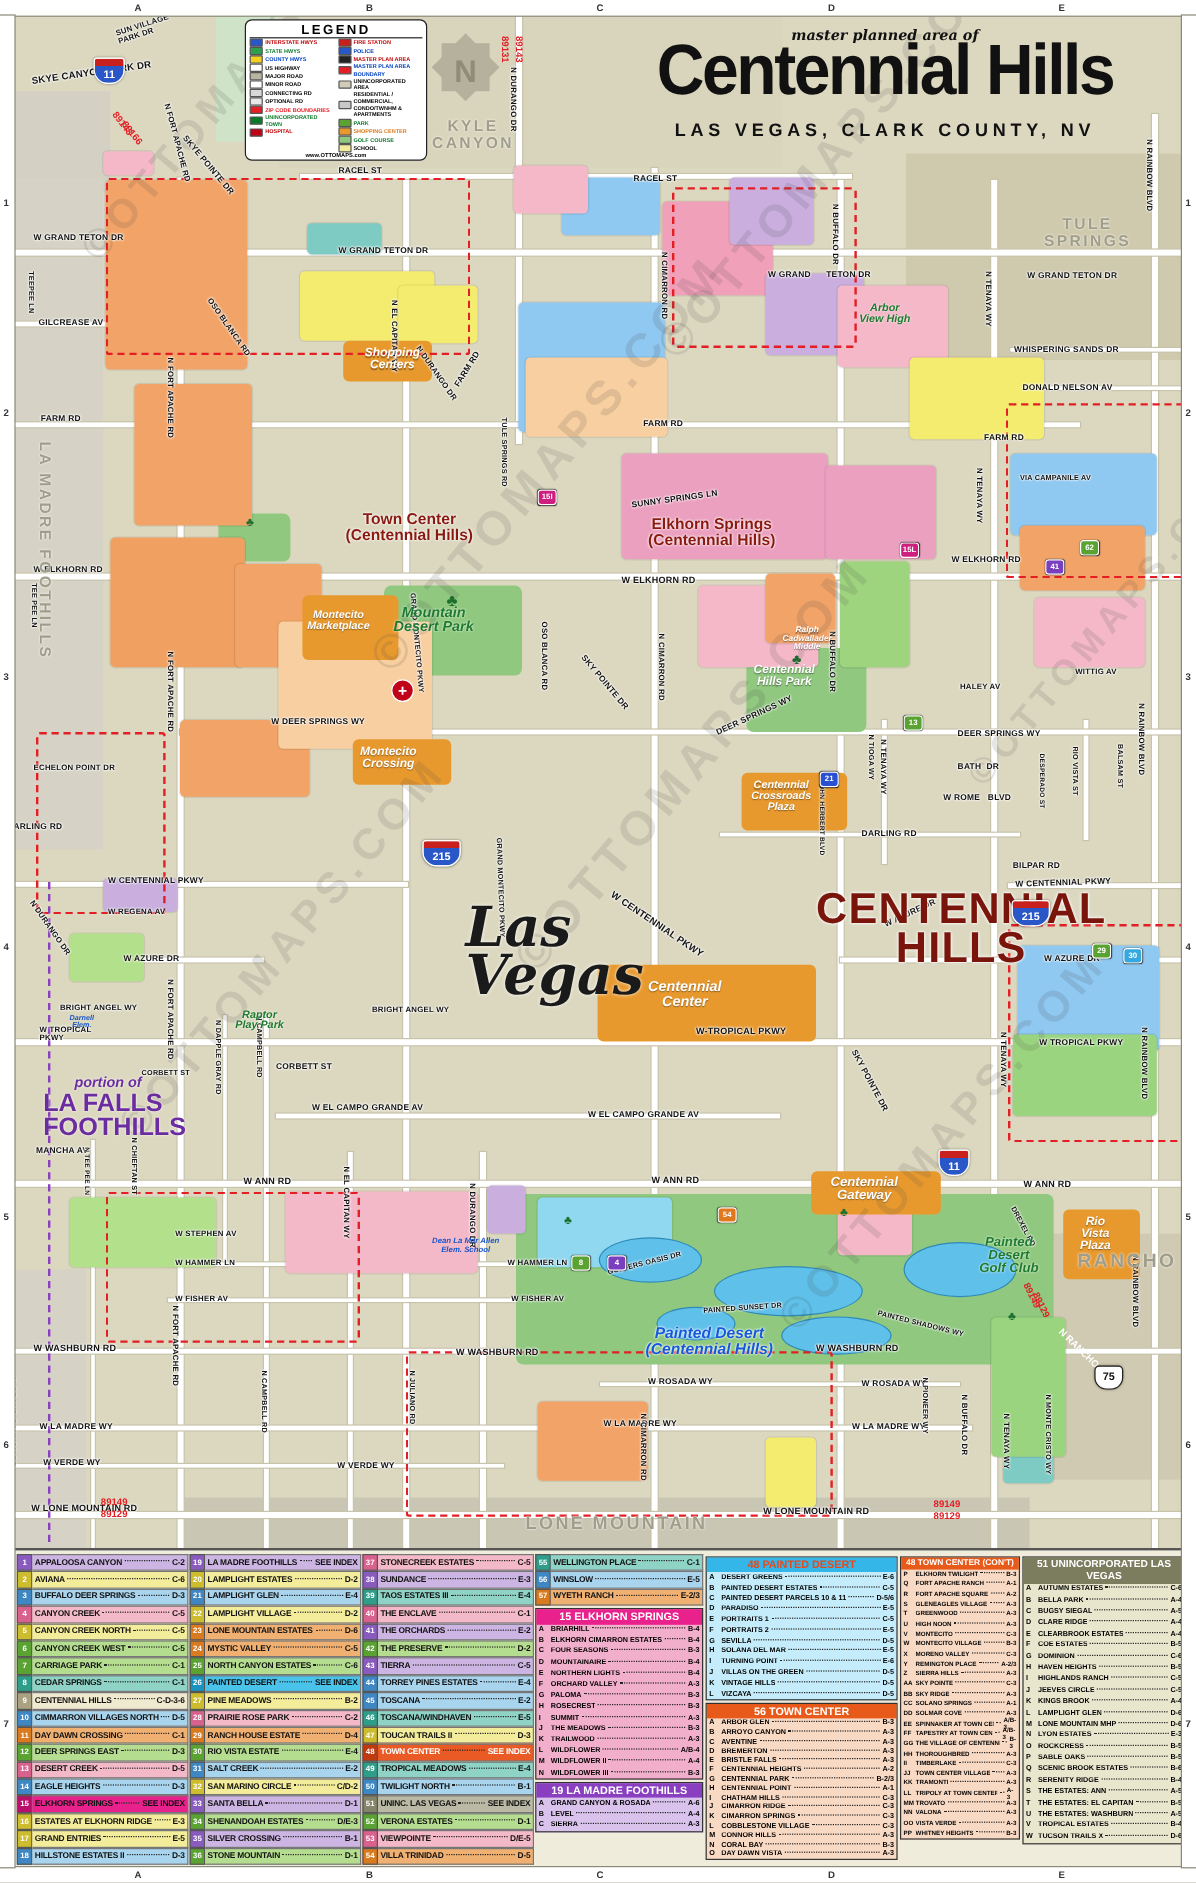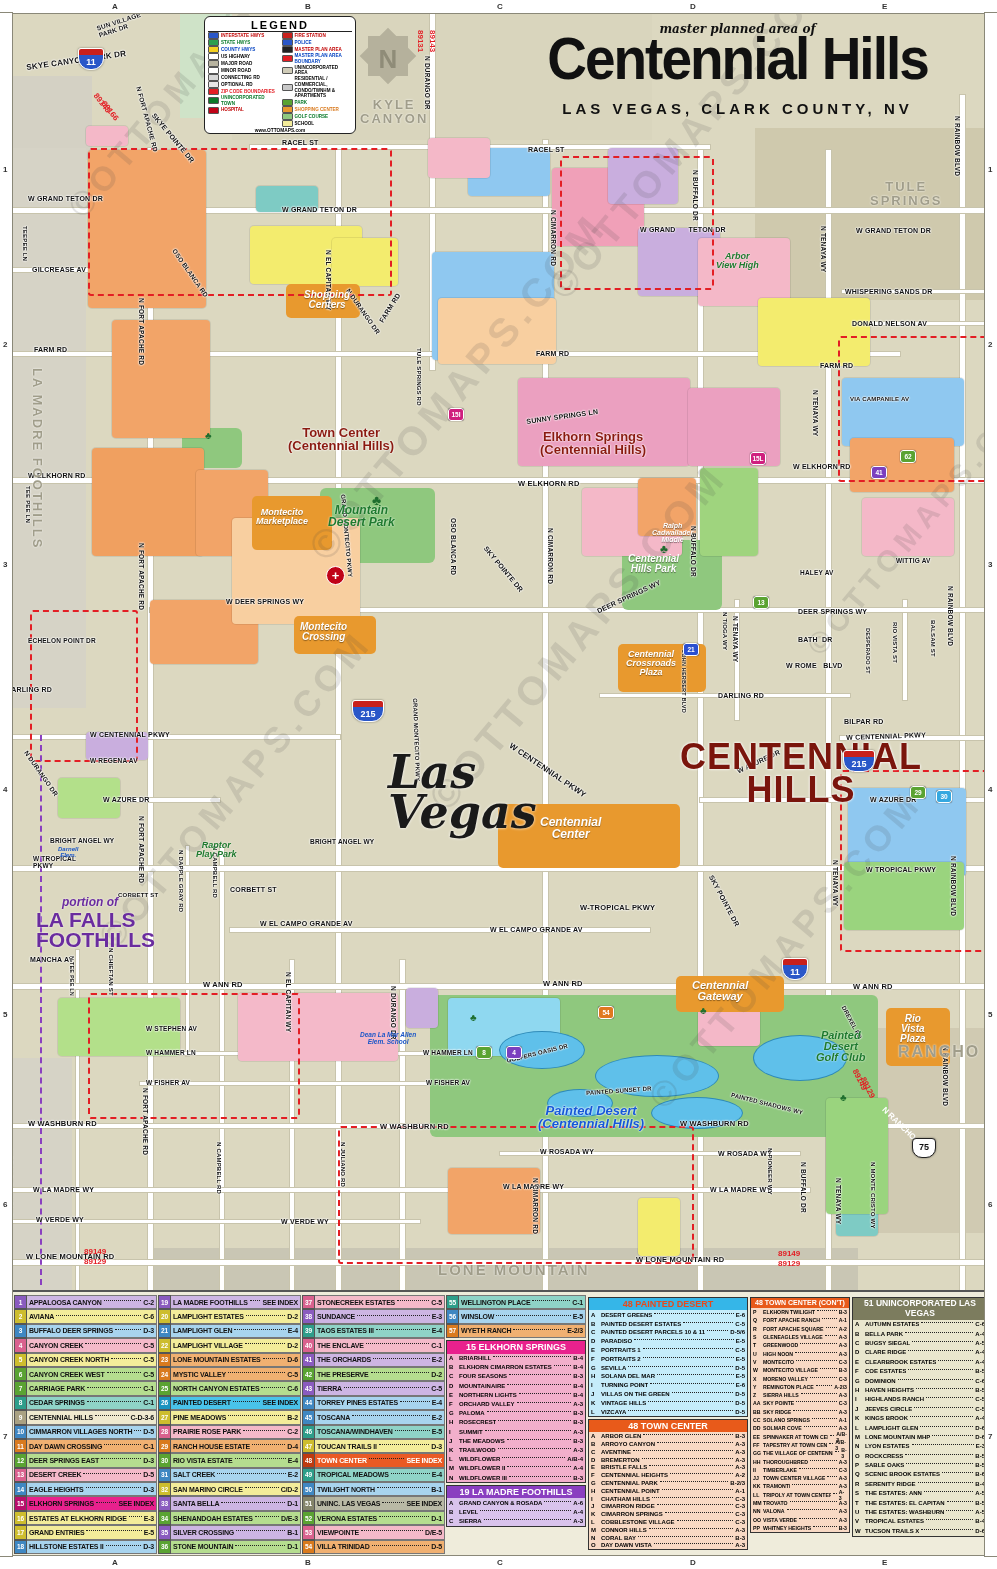--- a/index.html
+++ b/index.html
@@ -246,21 +246,21 @@
     <div class="l r" style="left: 512px; top: 742px; font-size: 8px; transform: rotate(34deg);">W CENTENNIAL PKWY</div>
     <div class="l r" style="left: 846px; top: 734px; font-size: 7px; transform: rotate(-2deg);">W CENTENNIAL PKWY</div>
     <div class="l r" style="left: 90px; top: 758px; font-size: 6.5px; transform: none;">W REGENA AV</div>
     <div class="l r" style="left: 103px; top: 796px; font-size: 7px; transform: none;">W AZURE DR</div>
     <div class="l r" style="left: 736px; top: 768px; font-size: 7px; transform: rotate(-25deg);">W AZURE DR</div>
     <div class="l r" style="left: 870px; top: 796px; font-size: 7px; transform: none;">W AZURE DR</div>
     <div class="l r" style="left: 50px; top: 838px; font-size: 6.5px; transform: none;">BRIGHT ANGEL WY</div>
     <div class="l r" style="left: 310px; top: 839px; font-size: 6.5px; transform: none;">BRIGHT ANGEL WY</div>
     <div class="l r" style="left: 33px; top: 856px; font-size: 6.5px; transform: none;">W TROPICAL
 PKWY</div>
-    <div class="l r" style="left: 580px; top: 904px; font-size: 7.5px; transform: none;">W-TROPICAL PKWY</div>
+    <div class="l r" style="left: 580px; top: 856px; font-size: 7.5px; transform: none;">W-TROPICAL PKWY</div>
     <div class="l r" style="left: 866px; top: 866px; font-size: 7px; transform: none;">W TROPICAL PKWY</div>
     <div class="l r" style="left: 230px; top: 886px; font-size: 7px; transform: none;">CORBETT ST</div>
     <div class="l r" style="left: 118px; top: 892px; font-size: 6px; transform: none;">CORBETT ST</div>
     <div class="l r" style="left: 260px; top: 920px; font-size: 7px; transform: none;">W EL CAMPO GRANDE AV</div>
     <div class="l r" style="left: 490px; top: 926px; font-size: 7px; transform: none;">W EL CAMPO GRANDE AV</div>
     <div class="l r" style="left: 30px; top: 956px; font-size: 7px; transform: none;">MANCHA AV</div>
     <div class="l r" style="left: 203px; top: 981px; font-size: 7.5px; transform: none;">W ANN RD</div>
     <div class="l r" style="left: 543px; top: 980px; font-size: 7.5px; transform: none;">W ANN RD</div>
     <div class="l r" style="left: 853px; top: 983px; font-size: 7.5px; transform: none;">W ANN RD</div>
     <div class="l r" style="left: 146px; top: 1026px; font-size: 6.5px; transform: none;">W STEPHEN AV</div>
@@ -1177,21 +1177,21 @@
           <div>D-5</div>
         </div>
         <div class="prow" style="font-size: 6px; height: 8.8px;">
           <div class="plt">L</div>
           <div class="pnm">VIZCAYA</div>
           <div class="dots"></div>
           <div>D-5</div>
         </div>
       </div>
       <div class="panel" style="background: rgb(248, 217, 196);">
-        <div class="phead" style="background: rgb(232, 90, 26); color: rgb(255, 255, 255); font-size: 9px; padding: 1px 0px;">48 TOWN CENTER</div>
+        <div class="phead" style="background: rgb(232, 90, 26); color: rgb(255, 255, 255); font-size: 9px; padding: 1px 0px;">56 TOWN CENTER</div>
         <div class="prow" style="font-size: 6px; height: 7.8px;">
           <div class="plt">A</div>
           <div class="pnm">ARBOR GLEN</div>
           <div class="dots"></div>
           <div>B-3</div>
         </div>
         <div class="prow" style="font-size: 6px; height: 7.8px;">
           <div class="plt">B</div>
           <div class="pnm">ARROYO CANYON</div>
           <div class="dots"></div>

